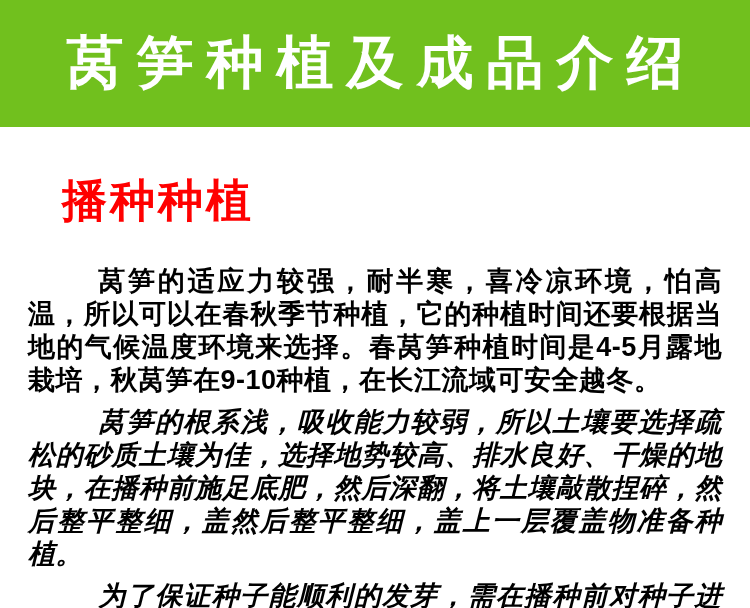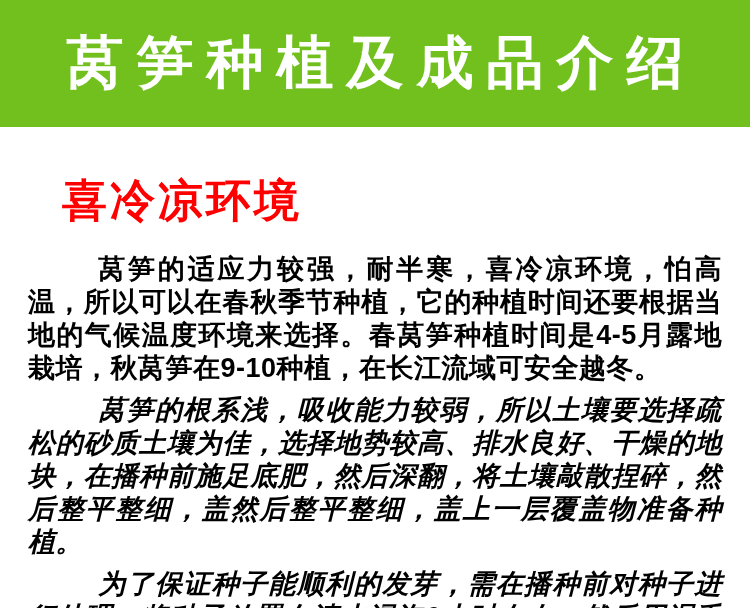--- a/index.html
+++ b/index.html
@@ -32,21 +32,21 @@
     padding: 0 28px;
   }
   .section-heading {
     margin: 44px 0 0 34px;
     color: var(--heading-red, #FF0000);
     font-size: 45px;
     font-weight: 900;
     letter-spacing: 3px;
   }
   .para {
-    margin-top: 22px;
+    margin-top: 34px;
     color: var(--body-text, #000000);
     font-size: 27px;
     font-weight: 900;
     line-height: 33px;
     text-indent: 2.6em;
     text-align: justify;
     letter-spacing: 0.5px;
     word-break: break-all;
   }
   .para + .para { margin-top: 9px; font-style: italic; }
@@ -54,21 +54,21 @@
 </head>
 <body>
 
 <div class="page">
 
   <header class="banner">
     <h1>莴笋种植及成品介绍</h1>
   </header>
 
   <main class="content">
-    <h2 class="section-heading">喜冷凉环境</h2>
+    <h2 class="section-heading">播种种植</h2>
 
     <p class="para">莴笋的适应力较强，耐半寒，喜冷凉环境，怕高温，所以可以在春秋季节种植，它的种植时间还要根据当地的气候温度环境来选择。春莴笋种植时间是4-5月露地栽培，秋莴笋在9-10种植，在长江流域可安全越冬。</p>
 
     <p class="para">莴笋的根系浅，吸收能力较弱，所以土壤要选择疏松的砂质土壤为佳，选择地势较高、排水良好、干燥的地块，在播种前施足底肥，然后深翻，将土壤敲散捏碎，然后整平整细，盖然后整平整细，盖上一层覆盖物准备种植。</p>
 
     <p class="para">为了保证种子能顺利的发芽，需在播种前对种子进行处理，将种子放置在清水浸泡6小时左右，然后用湿毛巾包裹开始催芽。催芽后即可播种，莴笋的种子较为细小，所以播种时将其环境</p>
   </main>
 
 </div>
 

